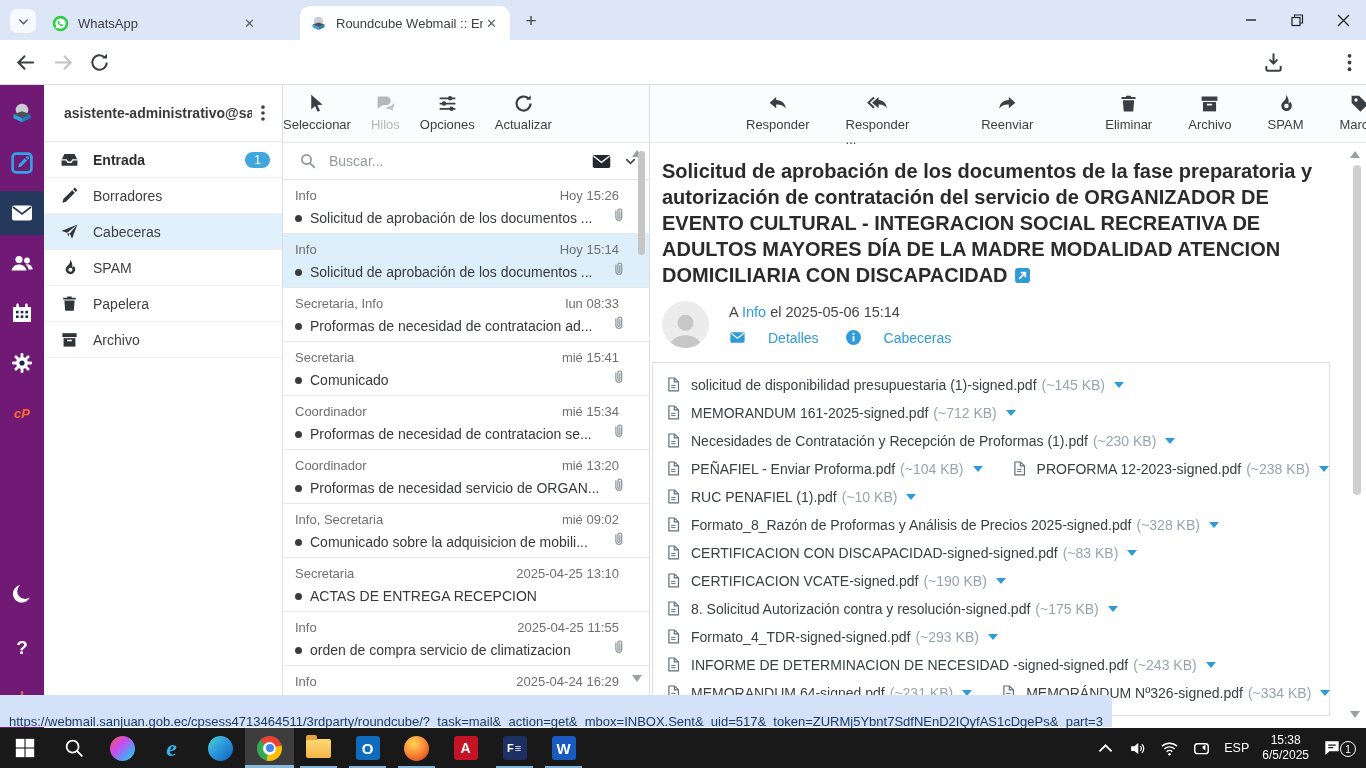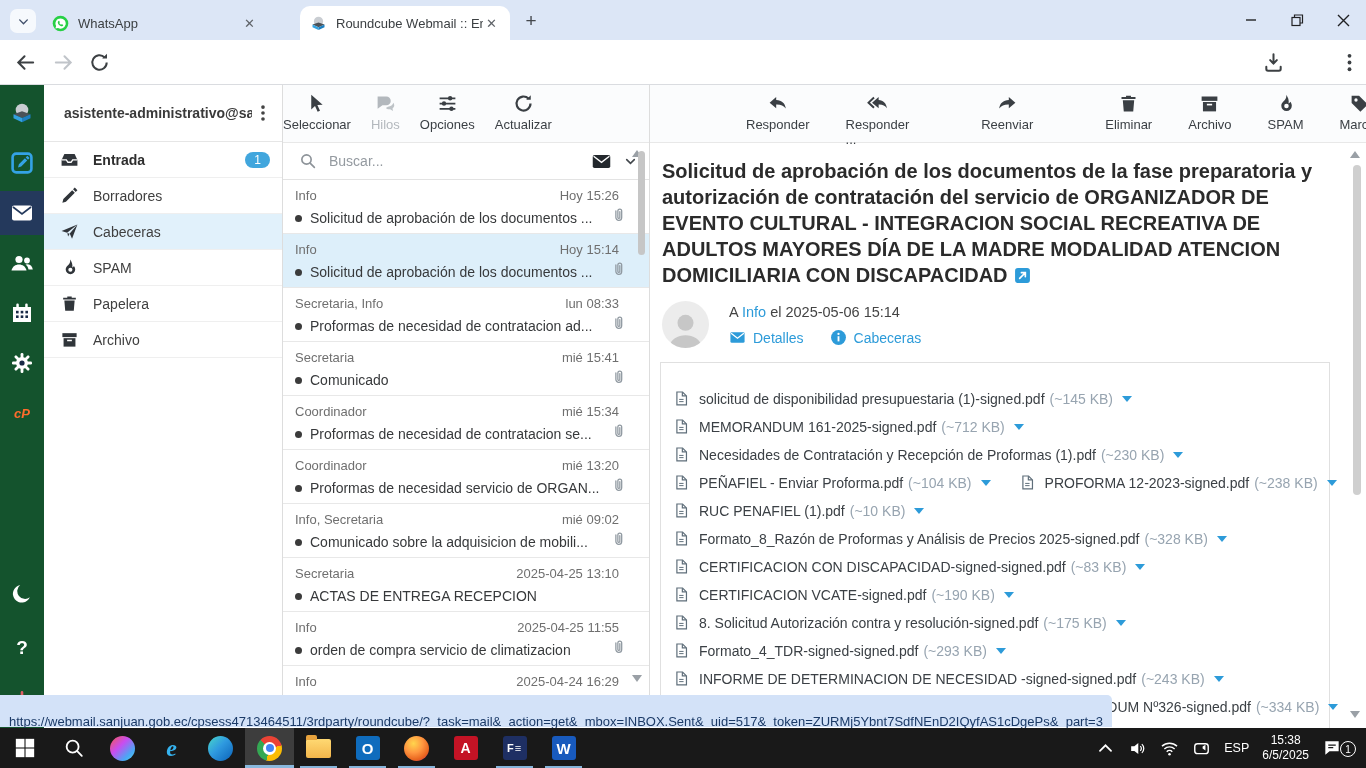--- a/index.html
+++ b/index.html
@@ -23,21 +23,21 @@
   #navbar { position:absolute; left:0; top:40px; width:1366px; height:45px; background:#fff; border-bottom:1px solid #dadce0; }
   .nav-ic { position:absolute; top:11px; width:23px; height:23px; cursor:pointer; }
   #addrbar { position:absolute; left:124px; top:47px; width:1114px; height:32px; background:#f1f3f4; border-radius:16px; display:flex; align-items:center; padding:0 12px; }
   #addrbar .url { font-size:14px; color:#202124; margin-left:10px; flex:1; white-space:nowrap; overflow:hidden; }
   #avatarG { position:absolute; left:1296px; top:47px; width:30px; height:30px; border-radius:50%; background:#9c6b5e; color:#fff; font-size:13px; display:flex; align-items:center; justify-content:center; cursor:pointer; }
 
   
   #app { position:absolute; left:0; top:85px; width:1366px; height:643px; background:#fff; }
 
   
-  #rail { position:absolute; left:0; top:0; width:44px; height:643px; background:#14532d; display:flex; flex-direction:column; align-items:center; }
+  #rail { position:absolute; left:0; top:0; width:44px; height:643px; background:#701a75; display:flex; flex-direction:column; align-items:center; }
   .rail-btn { width:44px; height:44px; display:flex; align-items:center; justify-content:center; color:#fff; cursor:pointer; margin-top:6px; }
   .rail-btn.active { background:#24395c; }
   .rail-btn svg { width:24px; height:24px; }
   .rail-spacer { flex:1; }
   .cp-txt { color:#ff6c2c; font-weight:bold; font-style:italic; font-size:13px; }
   .q-txt { color:#fff; font-weight:bold; font-size:19px; }
 
   
   #folders { position:absolute; left:44px; top:0; width:239px; height:643px; background:#fff; border-right:1px solid #ddd; }
   #acct { height:57px; border-bottom:1px solid #e6e6e6; display:flex; align-items:center; padding:0 8px 0 20px; }
@@ -83,23 +83,23 @@
   #msg-body { position:absolute; left:0; top:59px; width:702px; height:584px; overflow:hidden; }
   #subject { padding:14px 10px 0 12px; font-size:20px; font-weight:bold; color:#2b2b2b; line-height:26px; width:700px; }
   #subject .ext { display:inline-block; width:17px; height:17px; vertical-align:-2px; margin-left:6px; }
   #meta { display:flex; margin:13px 0 0 12px; }
   #meta .avat { width:47px; height:47px; border-radius:50%; background:#ececec; overflow:hidden; flex:0 0 auto; }
   #meta .avat svg { width:47px; height:47px; margin-top:5px; }
   #meta .mtx { margin-left:20px; padding-top:3px; }
   .mline1 { font-size:14.5px; color:#444; }
   .mline1 a { color:#2d9bd9; text-decoration:none; cursor:pointer; }
   .mline2 { display:flex; gap:26px; margin-top:9px; font-size:14px; color:#2d9bd9; }
-  .mlink { display:flex; align-items:center; gap:7px; cursor:pointer; }
+  .mlink { display:flex; align-items:center; gap:22px; cursor:pointer; }
   .mlink svg { width:17px; height:17px; }
-  #attbox { margin:14px 22px 0 10px; border:1px solid #e0e0e0; background:#fff; padding:22px 12px 8px; }
+  #attbox { margin:14px 22px 0 2px; border:1px solid #e0e0e0; background:#fff; padding:8px 12px 8px; }
   .att-row { height:28px; display:flex; align-items:center; font-size:14px; }
   .att-item { display:inline-flex; align-items:center; cursor:pointer; margin-right:28px; }
   .att-item .pdfic { width:17px; height:19px; color:#5f6e7a; margin-right:9px; flex:0 0 auto; }
   .att-name { color:#3b4045; white-space:nowrap; }
   .att-size { color:#97a4b0; margin-left:5px; white-space:nowrap; }
   .att-caret { width:0; height:0; border-left:5px solid transparent; border-right:5px solid transparent; border-top:6px solid #2d9bd9; margin-left:9px; }
   #read-scroll-up { right:6px; top:66px; border-bottom:7px solid #9aa0a6; }
   #read-scroll-dn { right:6px; bottom:10px; border-top:7px solid #9aa0a6; }
   #read-thumb { position:absolute; right:5px; top:80px; width:8px; height:330px; background:#cfcfcf; border-radius:4px; cursor:pointer; }
 

